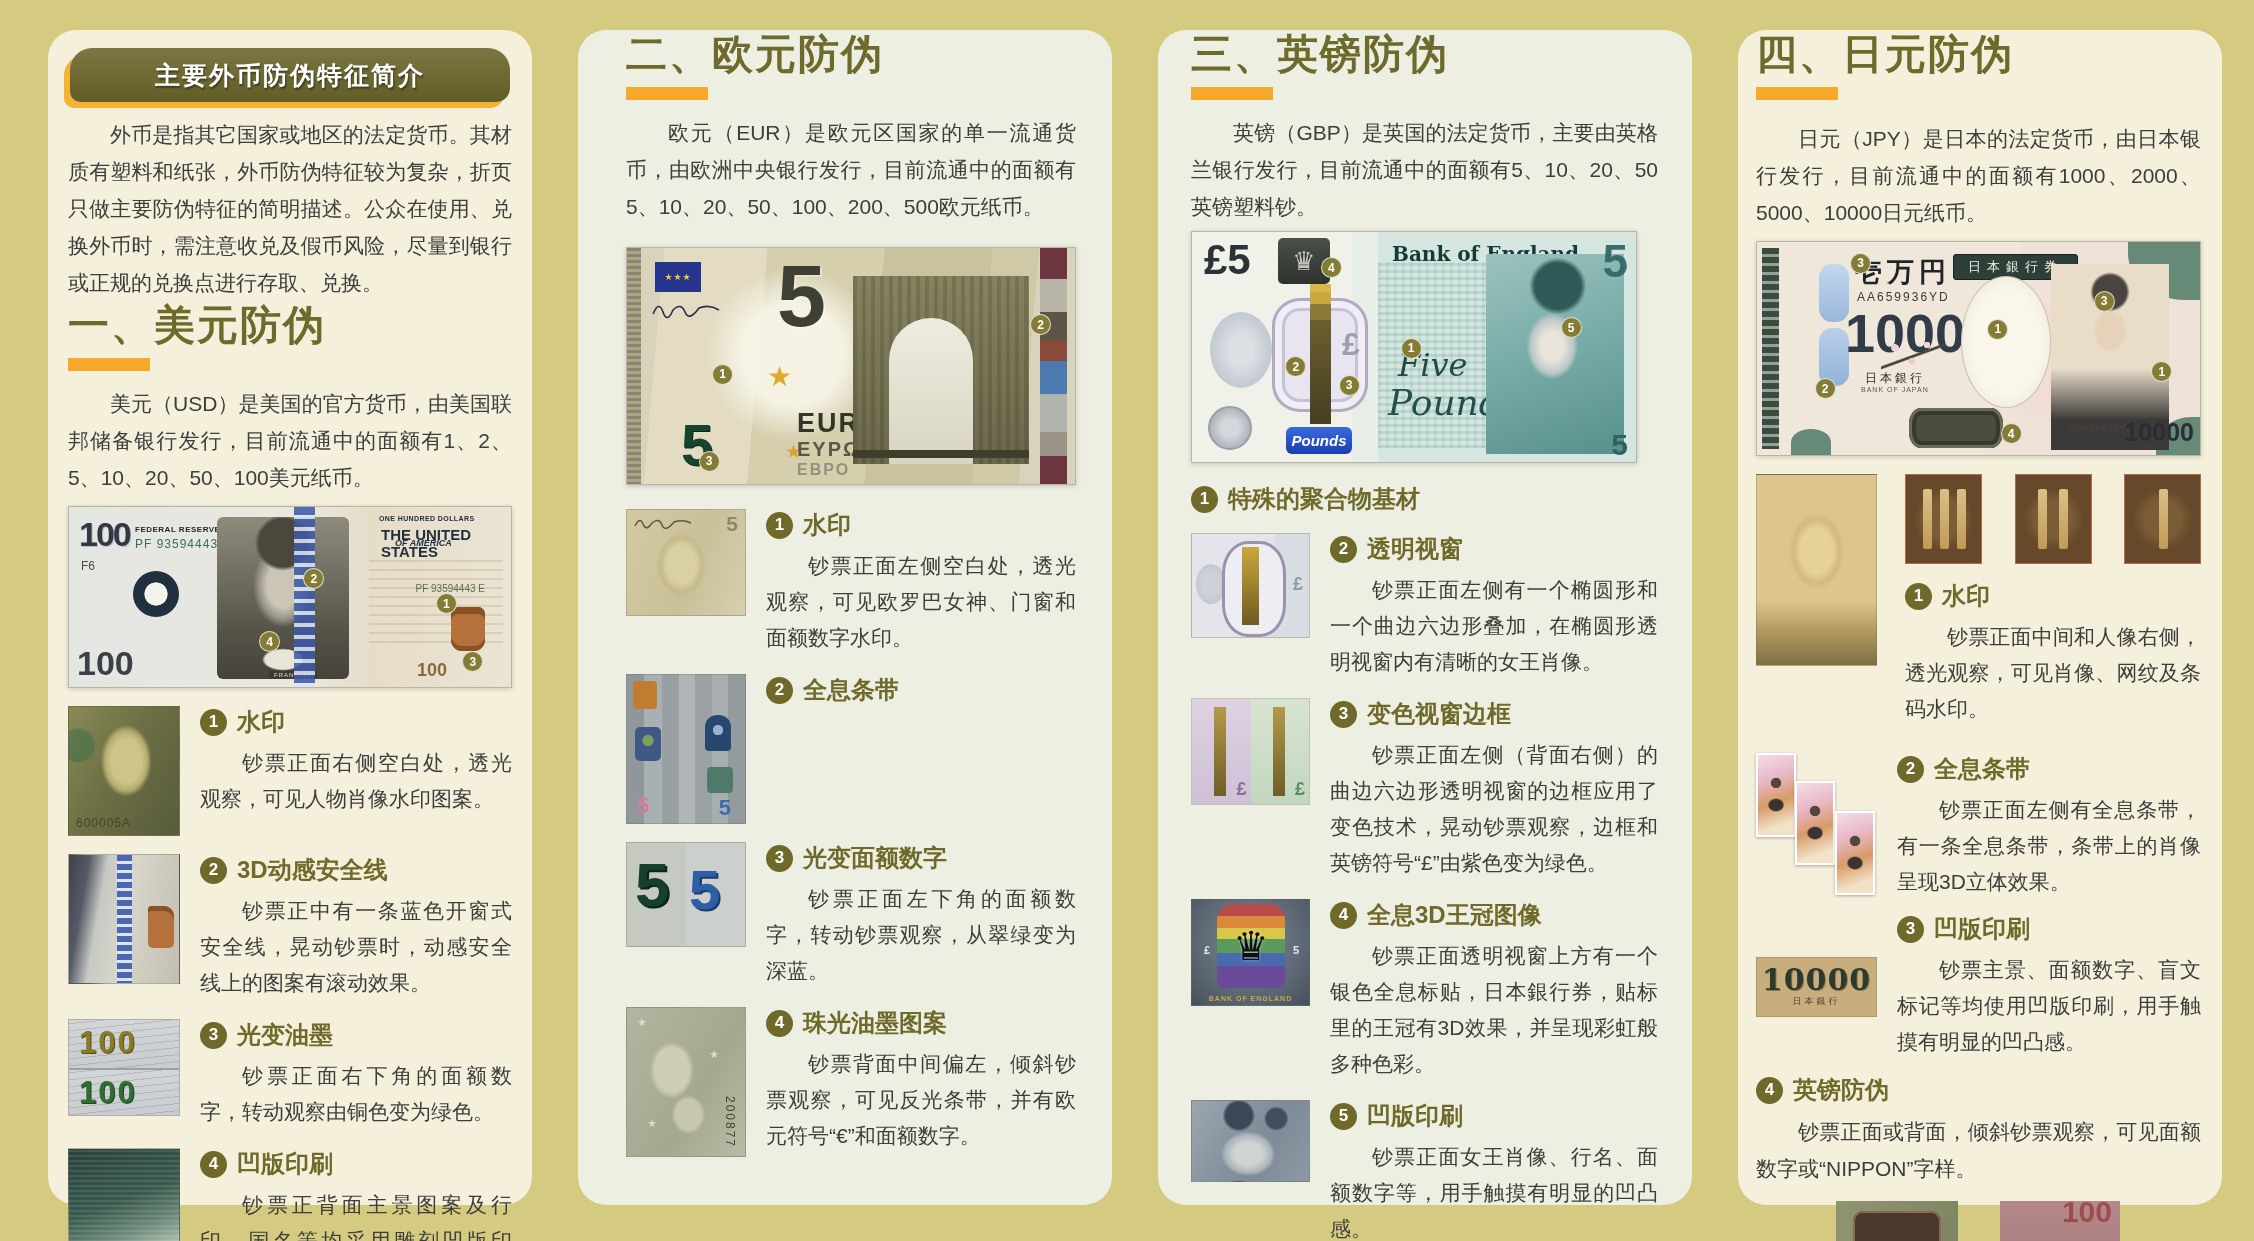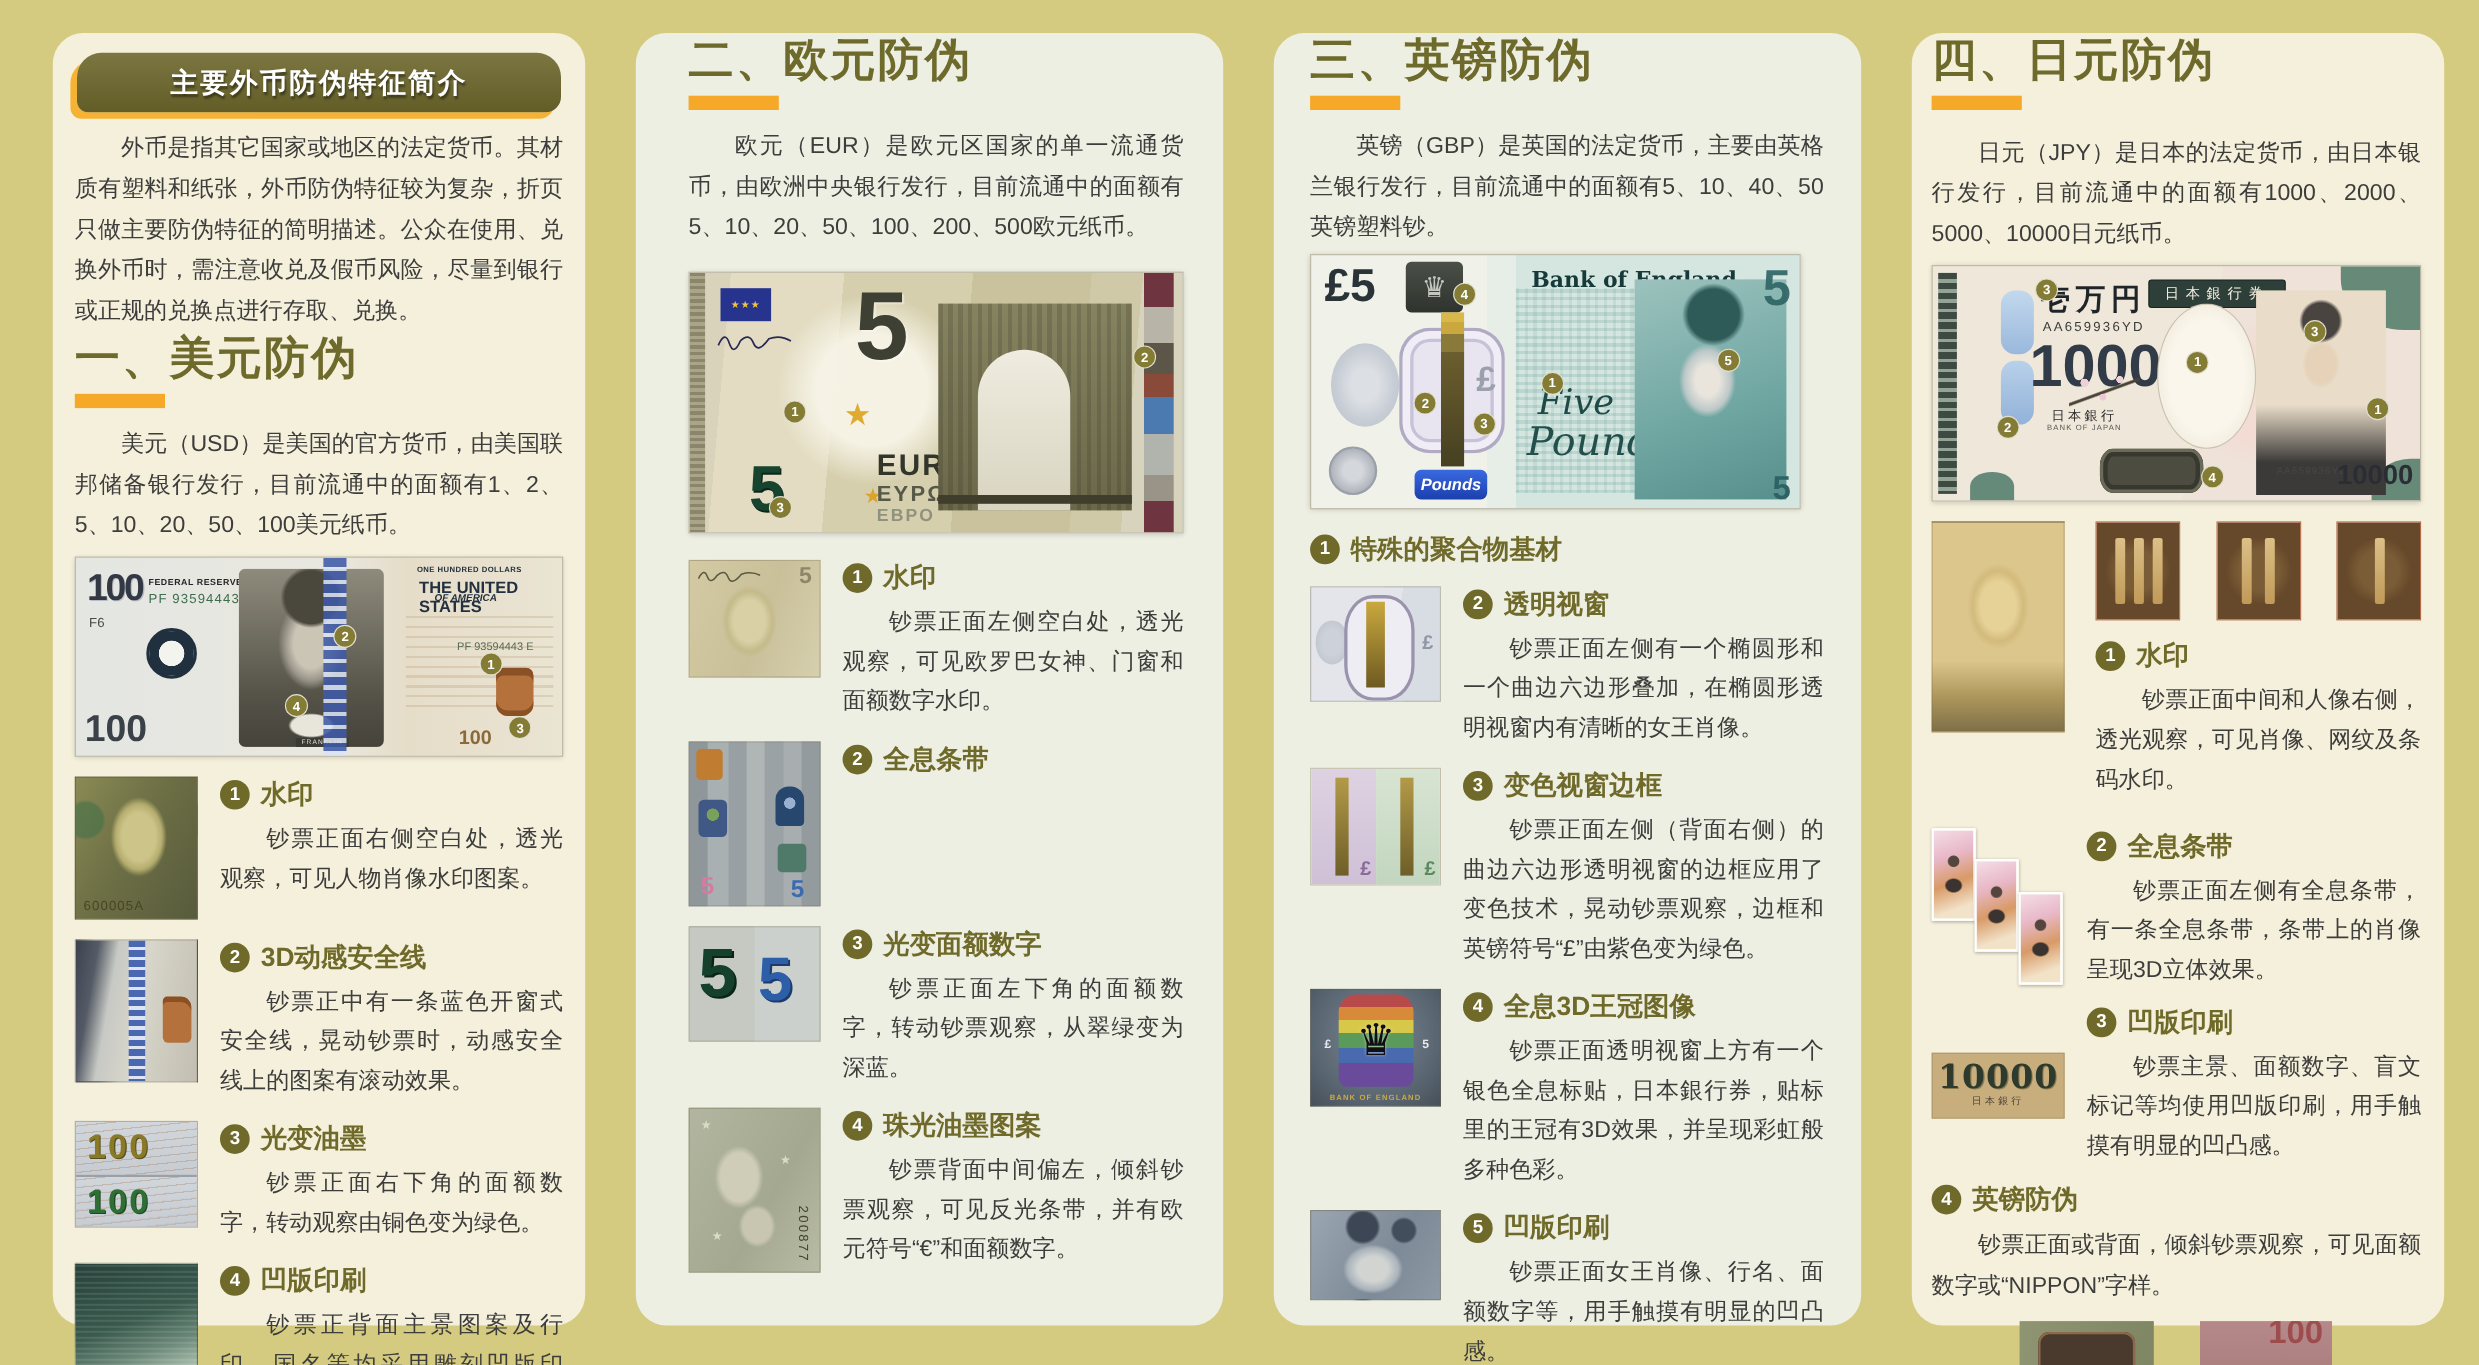--- a/index.html
+++ b/index.html
@@ -419,21 +419,21 @@
             <span>珠光油墨图案</span>
           </h3>
         <p class="fdesc">钞票背面中间偏左，倾斜钞票观察，可见反光条带，并有欧元符号“€”和面额数字。</p>
       </div>
     </div>
   </section>
 
   <section class="panel pgreen" id="p3">
     <h2 class="sec mt45">三、英镑防伪</h2>
     <div class="bar"></div>
-    <p class="intro" style="margin-top:4px">英镑（GBP）是英国的法定货币，主要由英格兰银行发行，目前流通中的面额有5、10、40、50英镑塑料钞。</p>
+    <p class="intro" style="margin-top:4px">英镑（GBP）是英国的法定货币，主要由英格兰银行发行，目前流通中的面额有5、10、20、50英镑塑料钞。</p>
 
     <div class="note gbp">
       <div class="pat"></div>
       <span class="l5">£5</span>
       <div class="ch">♛</div>
       <i class="wmq"></i>
       <div class="frame"></div>
       <div class="ben"></div>
       <span class="pound">£</span>
       <i class="coin"></i>

